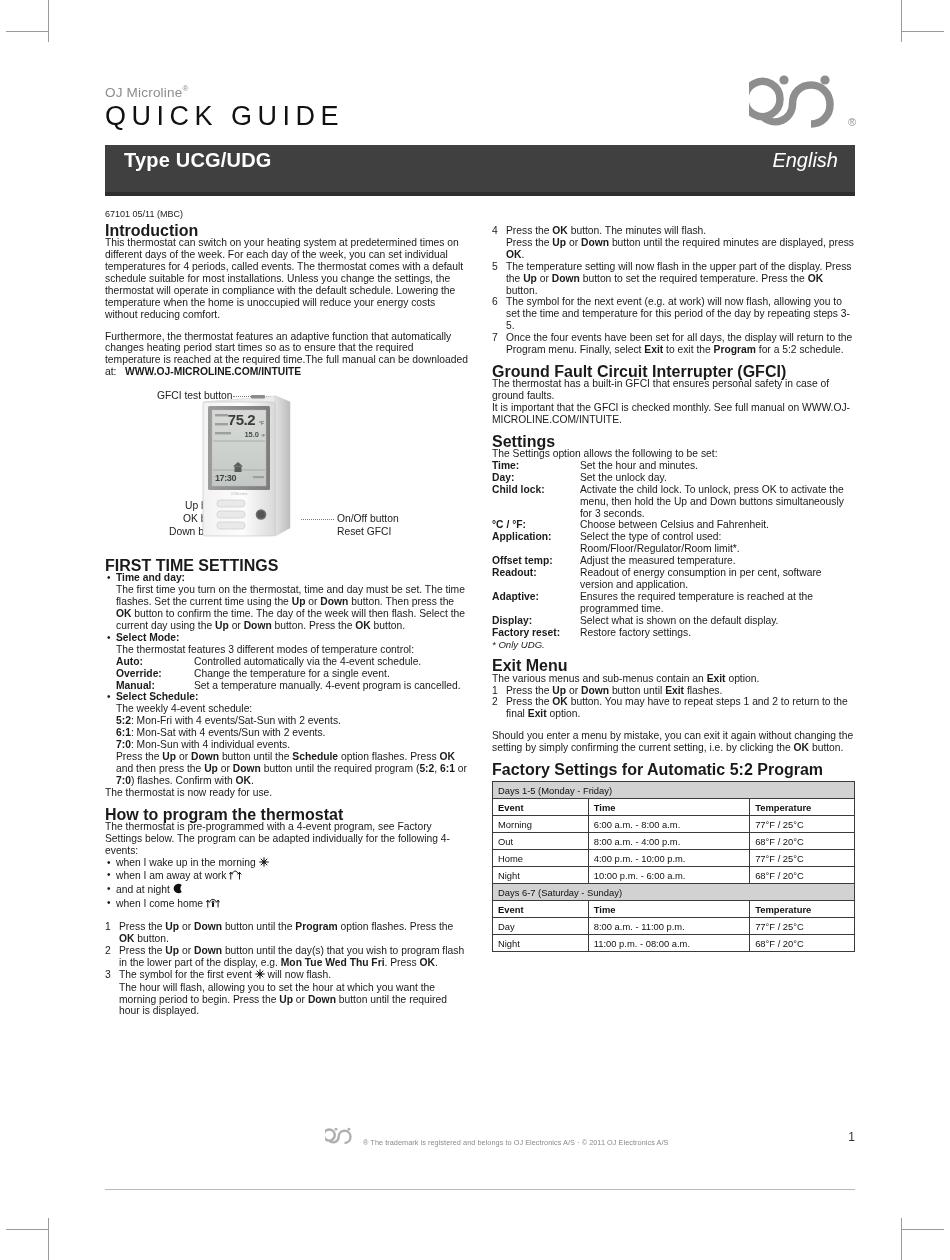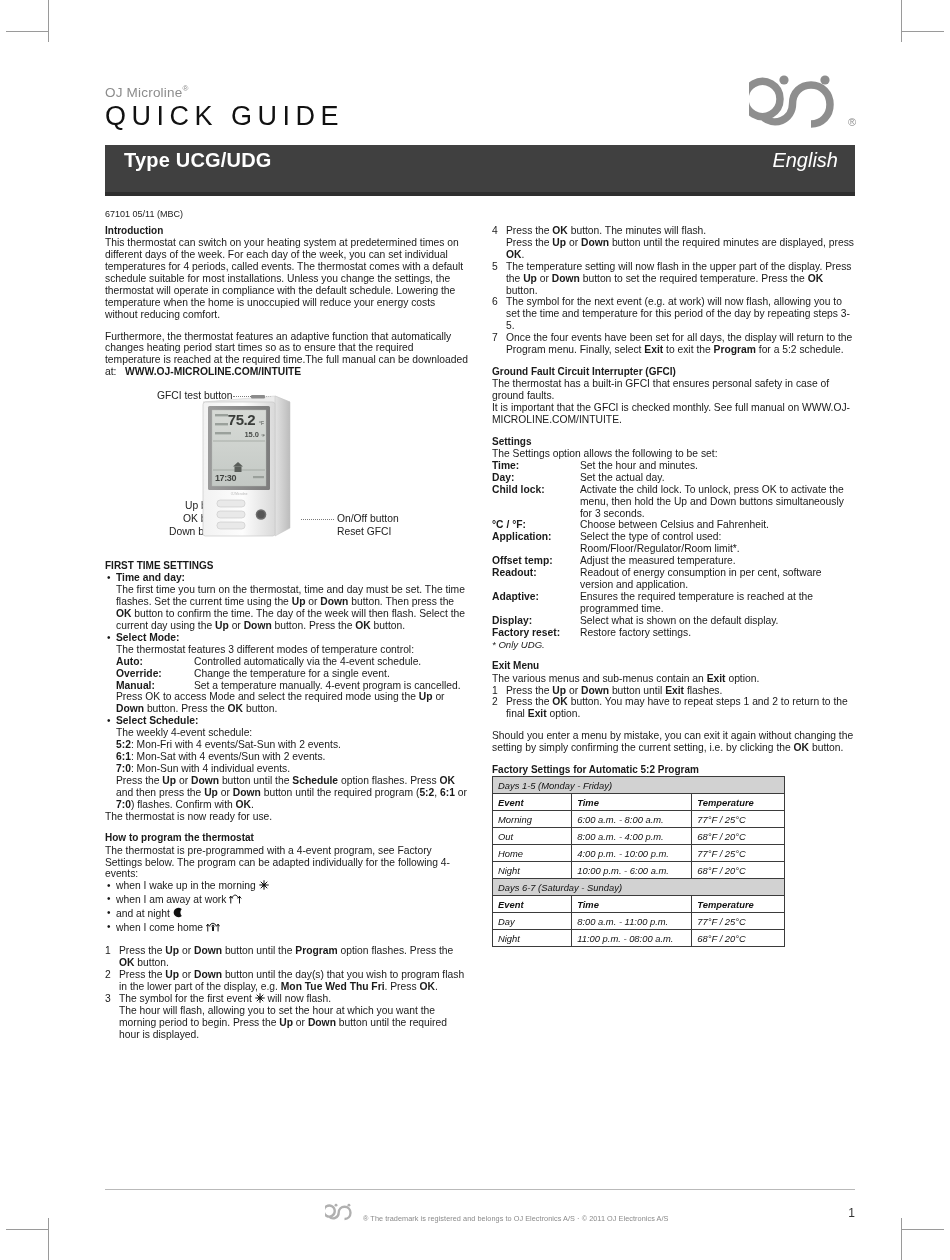--- a/index.html
+++ b/index.html
@@ -59,21 +59,21 @@
   }
 
   
   .cols {
     position:absolute; left:0; top:225px; width:750px;
     display:flex; gap:24px;
   }
   .col { width:363px; }
   .col p, .col div { font-size:10.3px; line-height:11.9px; }
 
-  h3.sec { font-size:10px; font-weight:bold; margin:0 0 0 0; line-height:12.2px; }
+  h3.sec { font-size:16px; font-weight:bold; margin:0 0 0 0; line-height:12.2px; }
   p.body { margin:0; font-size:10.3px; line-height:11.9px; text-align:left; }
   .gap { height:10px; }
 
   
   ul.bul { margin:0; padding:0; list-style:none; }
   ul.bul > li { position:relative; padding-left:11px; font-size:10.3px; line-height:11.9px; }
   ul.bul > li::before { content:"\2022"; position:absolute; left:2px; top:0; font-size:10px; }
   .ind { padding-left:11px; }
 
   
@@ -91,36 +91,36 @@
 
   
   .figure { position:relative; width:363px; height:172px; margin:6px 0 4px 0; }
   .fig-label { position:absolute; font-size:9.3px; color:#222; white-space:nowrap; }
   .leader { position:absolute; border-top:1px dotted #7a7a7a; height:0; }
 
   .thermo { position:absolute; left:86px; top:8px; width:108px; height:152px; }
 
   
   table.fs {
-    width:293px; border-collapse:collapse; 
-    font-size:9.4px; color:#111;font-style:italic;
+    width:363px; border-collapse:collapse; margin-top:5px;
+    font-size:9.4px; color:#111;
   }
   table.fs td, table.fs th {
     border:1px solid #3b3b3b; padding:2.5px 5px; text-align:left; font-weight:normal;
     line-height:11px;
   }
   table.fs tr.sub td { background:#d2d2d2; font-weight:normal; }
   table.fs tr.hdr td { font-weight:bold; }
   table.fs td.c1 { width:96px; }
   table.fs td.c2 { width:162px; }
   table.fs td.c3 { width:105px; }
 
   
   .footrule { position:absolute; left:0; top:1189px; width:750px; border-top:1px solid #b9b9b9; }
-  .footer { position:absolute; left:0; top:1202px; width:750px; height:40px; }
+  .footer { position:absolute; left:0; top:1126px; width:750px; height:40px; }
   .foot-logo { position:absolute; left:220px; top:0px; width:34px; height:22px; }
   .foot-text {
     position:absolute; left:258px; top:12px; font-size:7.3px; color:#8a8a8a;
     letter-spacing:.05px;
   }
   .pagenum { position:absolute; right:0; top:4px; font-size:12px; color:#333; }
 
   .sun-ico, .moon-ico, .work-ico, .home-ico { display:inline-block; vertical-align:-1px; }
 </style>
 </head>
@@ -276,23 +276,20 @@
           </div>
         <div class="defrow defrow-s">
             <span class="lbl">Override:</span>
             <span class="txt">Change the temperature for a single event.</span>
           </div>
         <div class="defrow defrow-s">
             <span class="lbl">Manual:</span>
             <span class="txt">Set a temperature manually. 4-event program is cancelled.</span>
           </div>
       </div>
-      <div class="ind">
-        <span>Press OK to access Mode and select the required mode using the </span><b>Up</b><span> or </span><b>Down</b><span> button. Press the </span><b>OK</b><span> button.</span>
-      </div>
 
       <ul class="bul">
         <li>
           <b>Select Schedule:</b>
         </li>
       </ul>
       <div class="ind">The weekly 4-event schedule:</div>
       <div class="ind">
         <div><b>5:2</b><span>: Mon-Fri with 4 events/Sat-Sun with 2 events.</span></div>
         <div><b>6:1</b><span>: Mon-Sat with 4 events/Sun with 2 events.</span></div>
@@ -418,21 +415,21 @@
       <h3 class="sec">Settings</h3>
       <p class="body">The Settings option allows the following to be set:</p>
 
       <div>
         <div class="defrow">
             <span class="lbl">Time:</span>
             <span class="txt">Set the hour and minutes.</span>
           </div>
         <div class="defrow">
             <span class="lbl">Day:</span>
-            <span class="txt">Set the actual day.</span>
+            <span class="txt">Set the unlock day.</span>
           </div>
         <div class="defrow">
             <span class="lbl">Child lock:</span>
             <span class="txt">Activate the child lock. To unlock, press OK to activate the menu, then hold the Up and Down buttons simultaneously for 3 seconds.</span>
           </div>
         <div class="defrow">
             <span class="lbl">°C / °F:</span>
             <span class="txt">Choose between Celsius and Fahrenheit.</span>
           </div>
         <div class="defrow">

